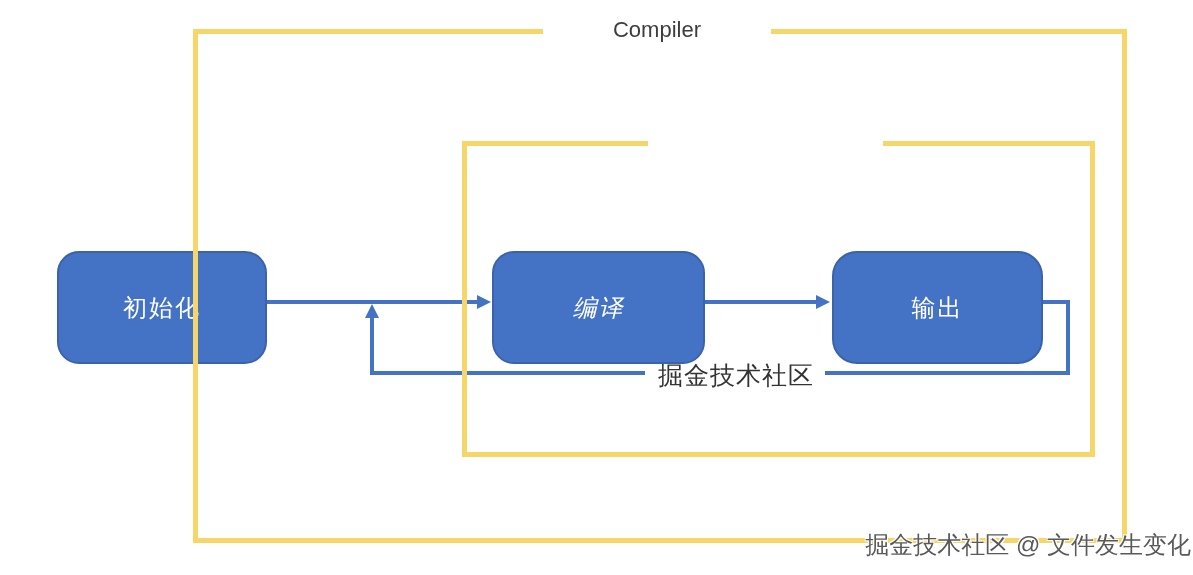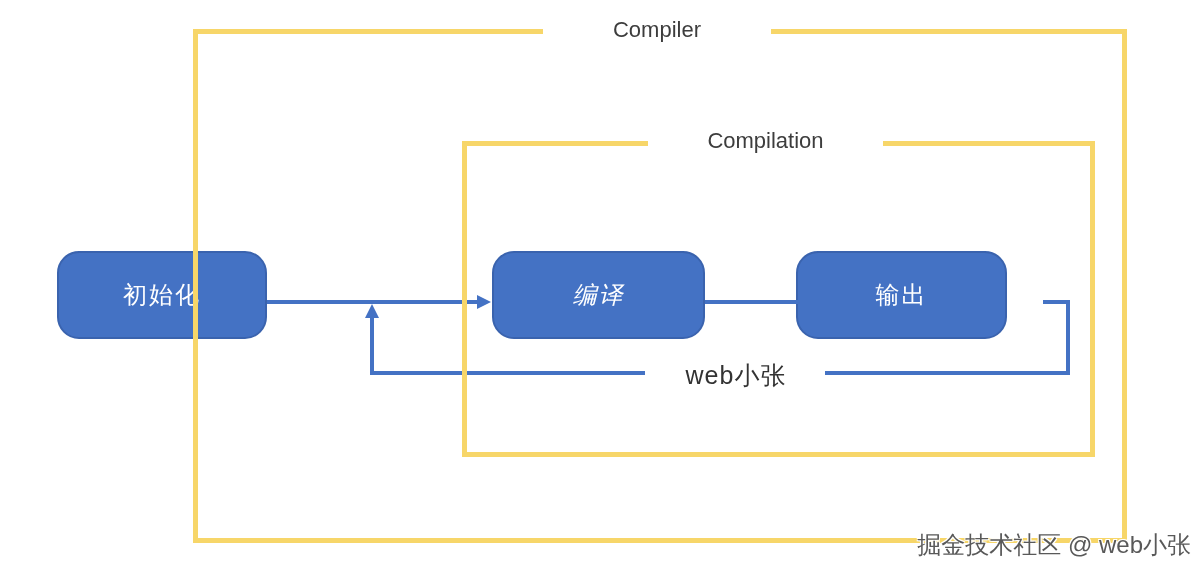--- a/index.html
+++ b/index.html
@@ -13,35 +13,35 @@
     width: 1193px;
     height: 575px;
     background: var(--background, #fff);
     overflow: hidden;
   }
 
   
   .node {
     position: absolute;
     top: 251px;
-    height: 88px;
+    height: 113px;
     background: var(--node_fill, #4472C4);
     border: 2px solid var(--node_border, #3A63AE);
     border-radius: 22px;
     box-sizing: border-box;
     display: flex;
     align-items: center;
     justify-content: center;
     color: var(--node_text, #fff);
     font-size: 24px;
     letter-spacing: 2px;
   }
   #node-init    { left: 57px;  width: 210px; }
   #node-compile { left: 492px; width: 213px; font-style: italic; }
-  #node-output  { left: 796px; width: 211px; }
+  #node-output  { left: 832px; width: 211px; border-radius: 25px; }
 
   
   .bline {
     position: absolute;
     background: var(--arrow, #4472C4);
   }
   .head-right {
     position: absolute;
     width: 0; height: 0;
     border-top: 7px solid transparent;
@@ -127,19 +127,18 @@
   <div class="yline" style="left:1122px; top:29px; width:5px; height:514px;"></div>
   <div class="yline" style="left:193px; top:538px; width:934px; height:5px;"></div>
 
   <div class="yline" style="left:462px; top:141px; width:186px; height:5px;"></div>
   <div class="yline" style="left:883px; top:141px; width:212px; height:5px;"></div>
   <div class="yline" style="left:462px; top:141px; width:5px; height:316px;"></div>
   <div class="yline" style="left:1090px; top:141px; width:5px; height:316px;"></div>
   <div class="yline" style="left:462px; top:452px; width:633px; height:5px;"></div>
 
   <div class="frame-label" style="left:543px; top:17px; width:228px;">Compiler</div>
-  <div class="frame-label" style="left:648px; top:128px; width:235px;">Compilation</div>
 
-  <div id="feedback-label">web小张</div>
+  <div id="feedback-label">掘金技术社区</div>
 
-  <div id="watermark">掘金技术社区 @ web小张</div>
+  <div id="watermark">掘金技术社区 @ 文件发生变化</div>
 
 </div>
 
 </body></html>

